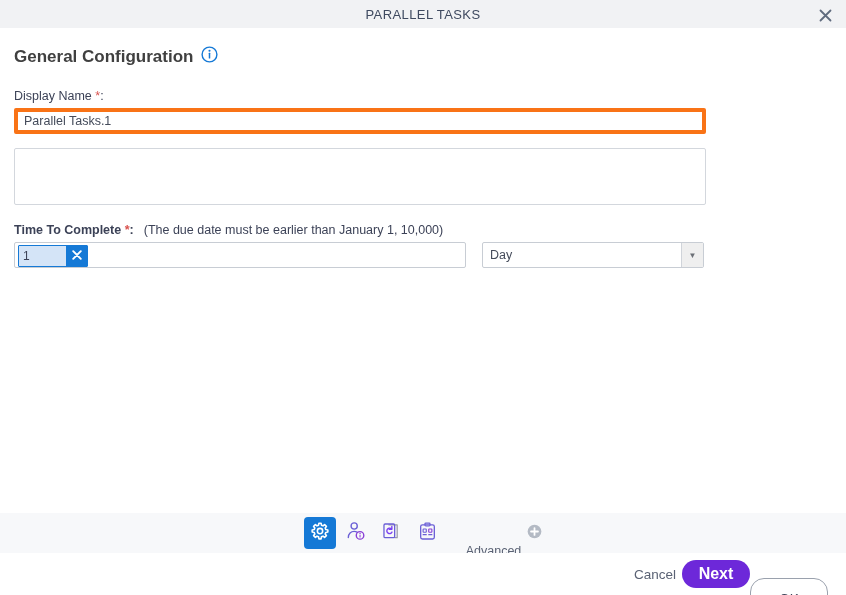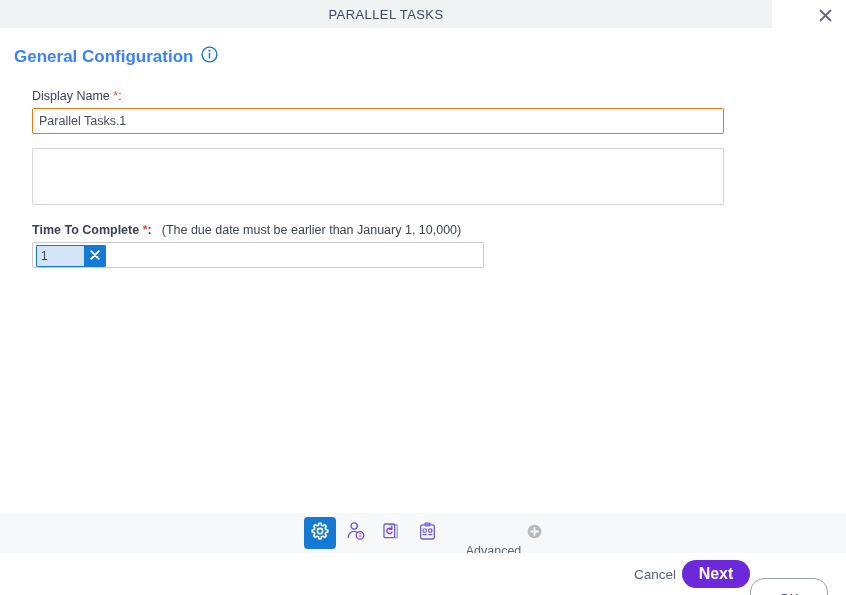--- a/index.html
+++ b/index.html
@@ -13,21 +13,21 @@
     font-family: "Liberation Sans", sans-serif;
     color: #3c4257;
     overflow: hidden;
     position: relative;
   }
 
   
   .titlebar {
     position: absolute;
     top: 0; left: 0;
-    width: 772px;
+    width: 846px;
     height: 28px;
     background: #f1f2f4;
     display: flex;
     align-items: center;
     justify-content: center;
   }
   .titlebar-text {
     font-size: 13px;
     letter-spacing: 0.4px;
     color: #3f4a60;
@@ -90,46 +90,46 @@
   }
   .section-title-row {
     display: flex;
     align-items: center;
     gap: 8px;
     margin-bottom: 22px;
   }
   .section-title {
     font-size: 17px;
     font-weight: bold;
-    color: #3b82f6;
+    color: #404040;
   }
   .info-icon { display: block; cursor: pointer; }
 
   .field-label {
     font-size: 12.5px;
     color: #3c4257;
     margin-bottom: 5px;
     display: block;
   }
   .req { color: #d9534f; }
 
   .txt-input {
     width: 692px;
     height: 26px;
     box-sizing: border-box;
-    border: 1px solid #f97316;
+    border: 4px solid #f97316;
     border-radius: 2px;
     padding: 2px 6px;
     font-family: "Liberation Sans", sans-serif;
     font-size: 12.5px;
     color: #444b5a;
     background: #ffffff;
     outline: none;
   }
-  .field-block { margin-bottom: 14px; margin-left: 18px; }
+  .field-block { margin-bottom: 14px; }
 
   .txt-area {
     width: 692px;
     height: 57px;
     box-sizing: border-box;
     border: 1px solid #d3d7dd;
     border-radius: 2px;
     padding: 4px 6px;
     resize: none;
     font-family: "Liberation Sans", sans-serif;
@@ -356,20 +356,24 @@
           <div class="num-clear">
             <span>
               <svg width="12" height="12" viewBox="0 0 12 12">
                 <path d="M2.2 2.2 L9.8 9.8 M9.8 2.2 L2.2 9.8" stroke="#ffffff" stroke-width="1.9" stroke-linecap="round" fill="none"></path>
               </svg>
             </span>
           </div>
         </div>
       </div>
 
+      <div class="sel-wrap">
+        <span class="sel-value">Day</span>
+        <span class="sel-arrow">▼</span>
+      </div>
     </div>
   </div>
 
 </div>
 
 <div class="toolbar">
 
   <div class="tb-btn active">
     <span>
       <svg width="20" height="20" viewBox="0 0 24 24" fill="none" stroke="#ffffff" stroke-width="1.9">

